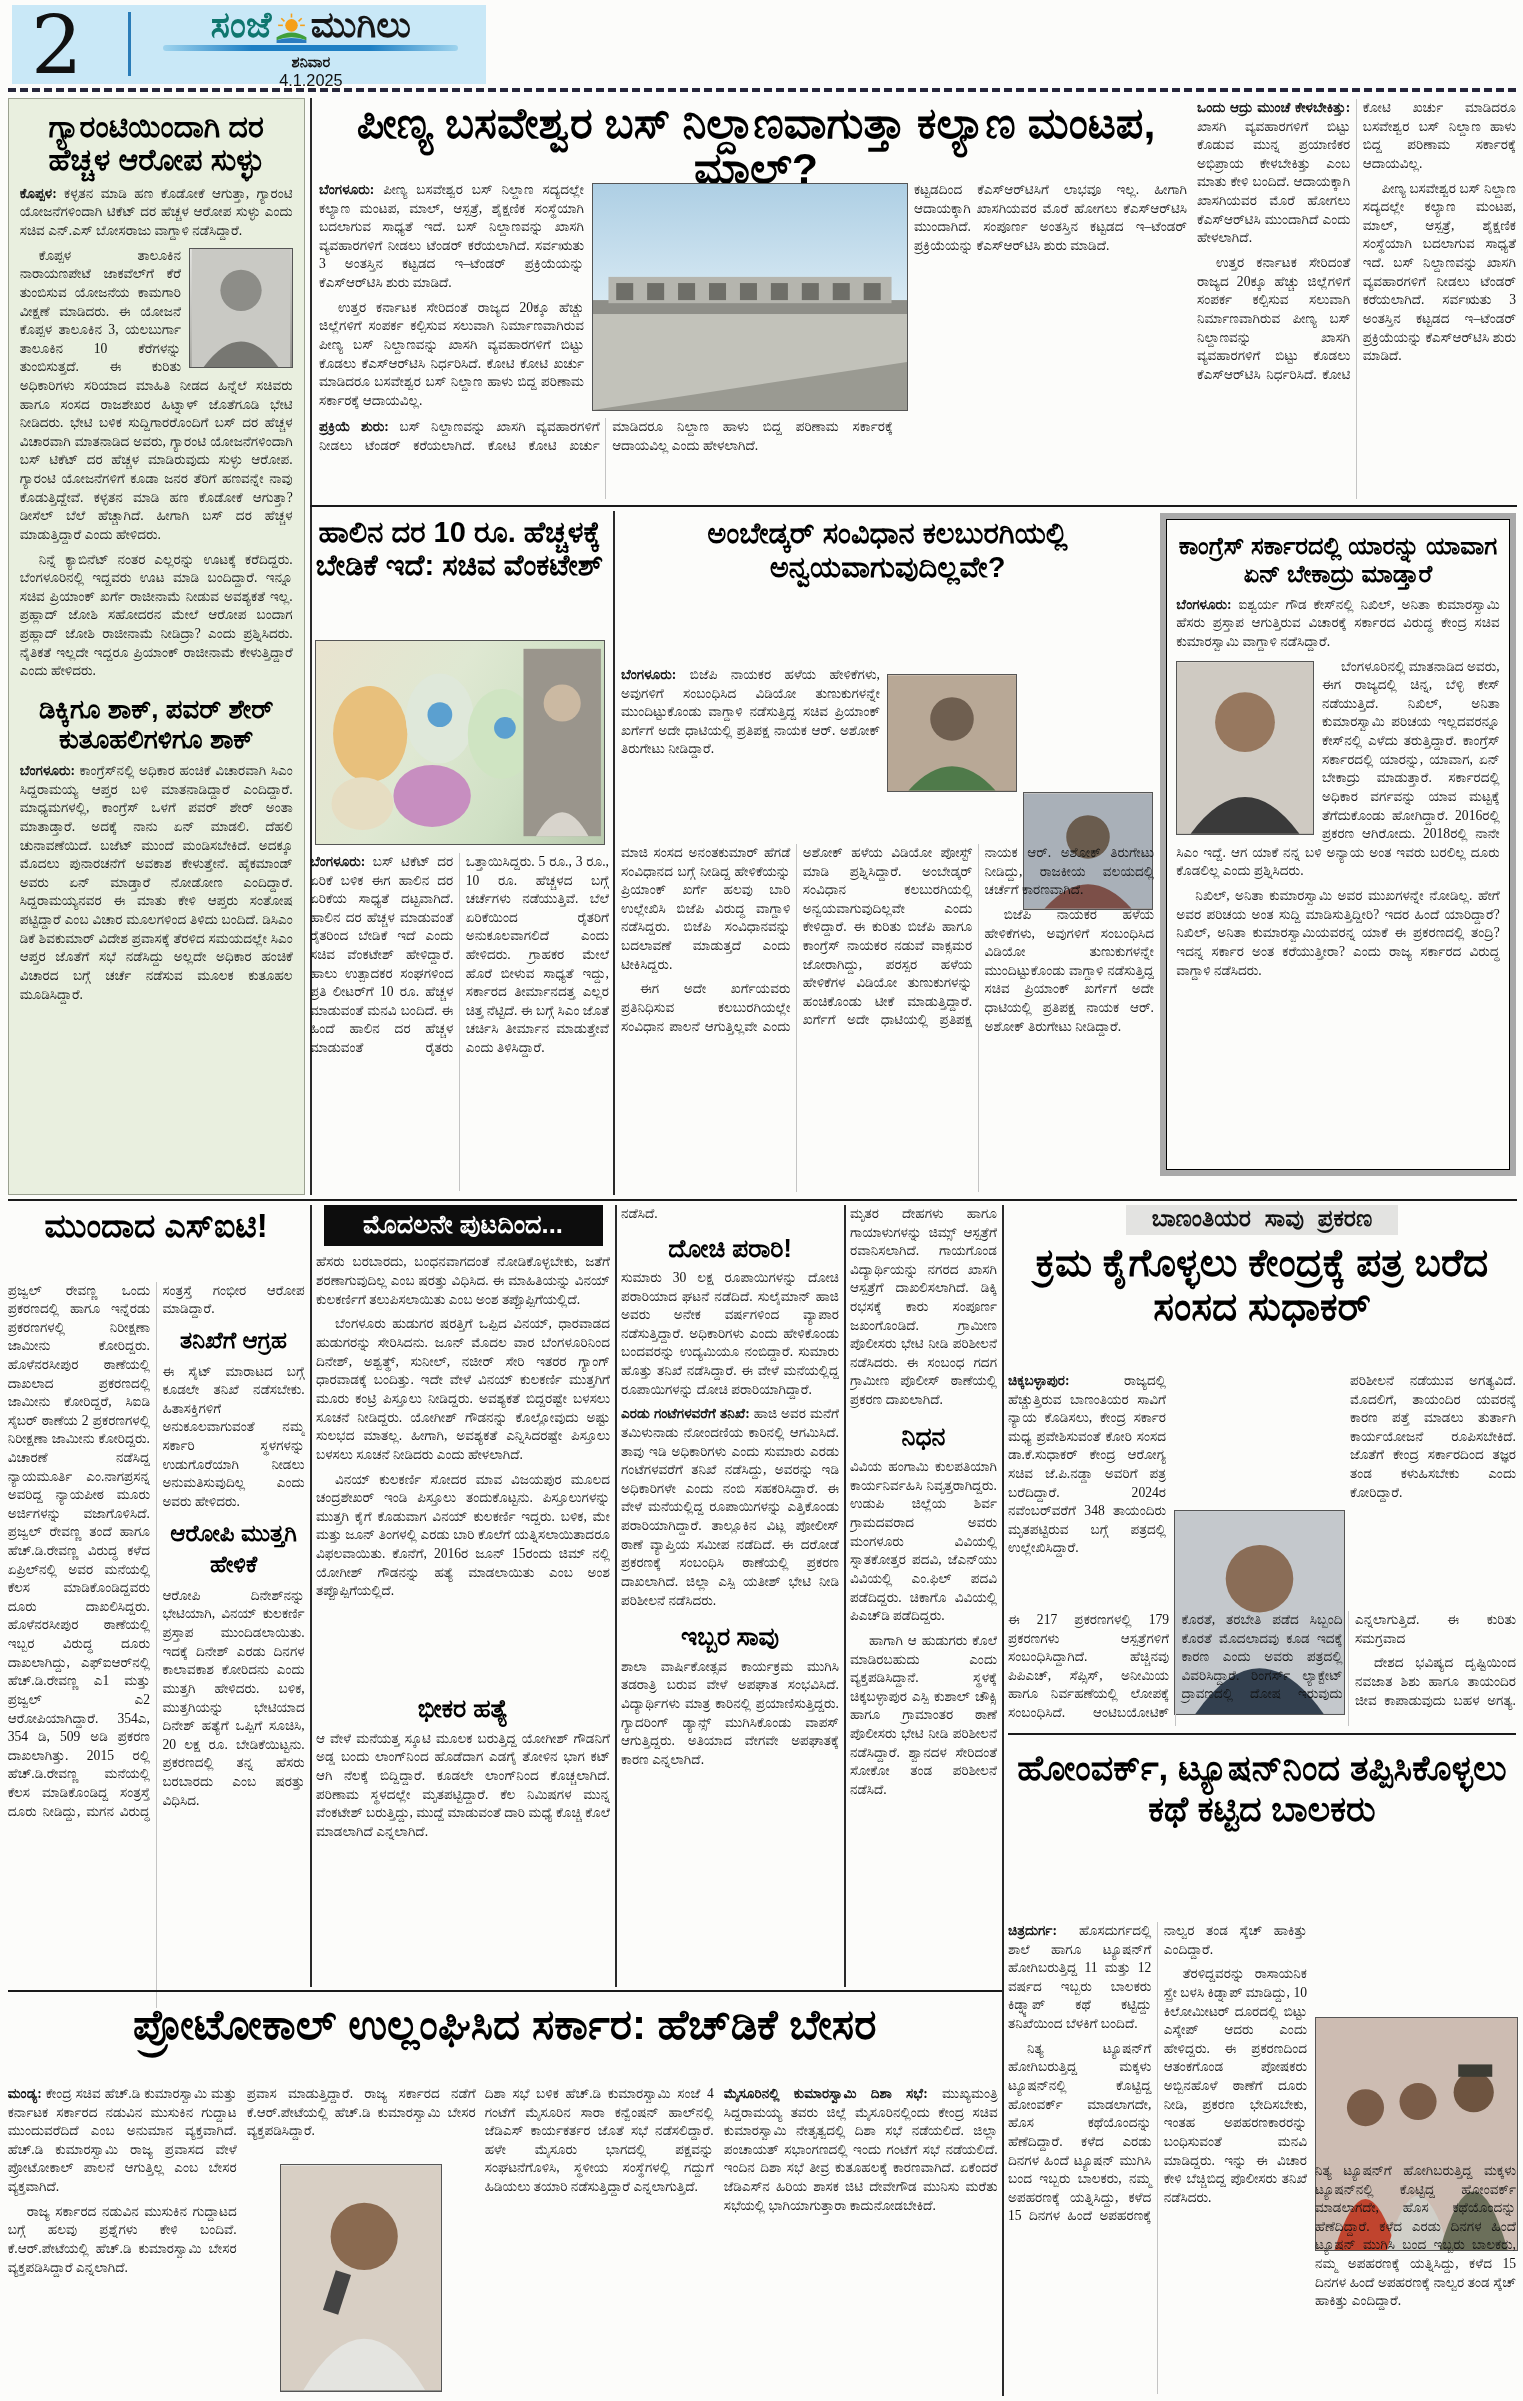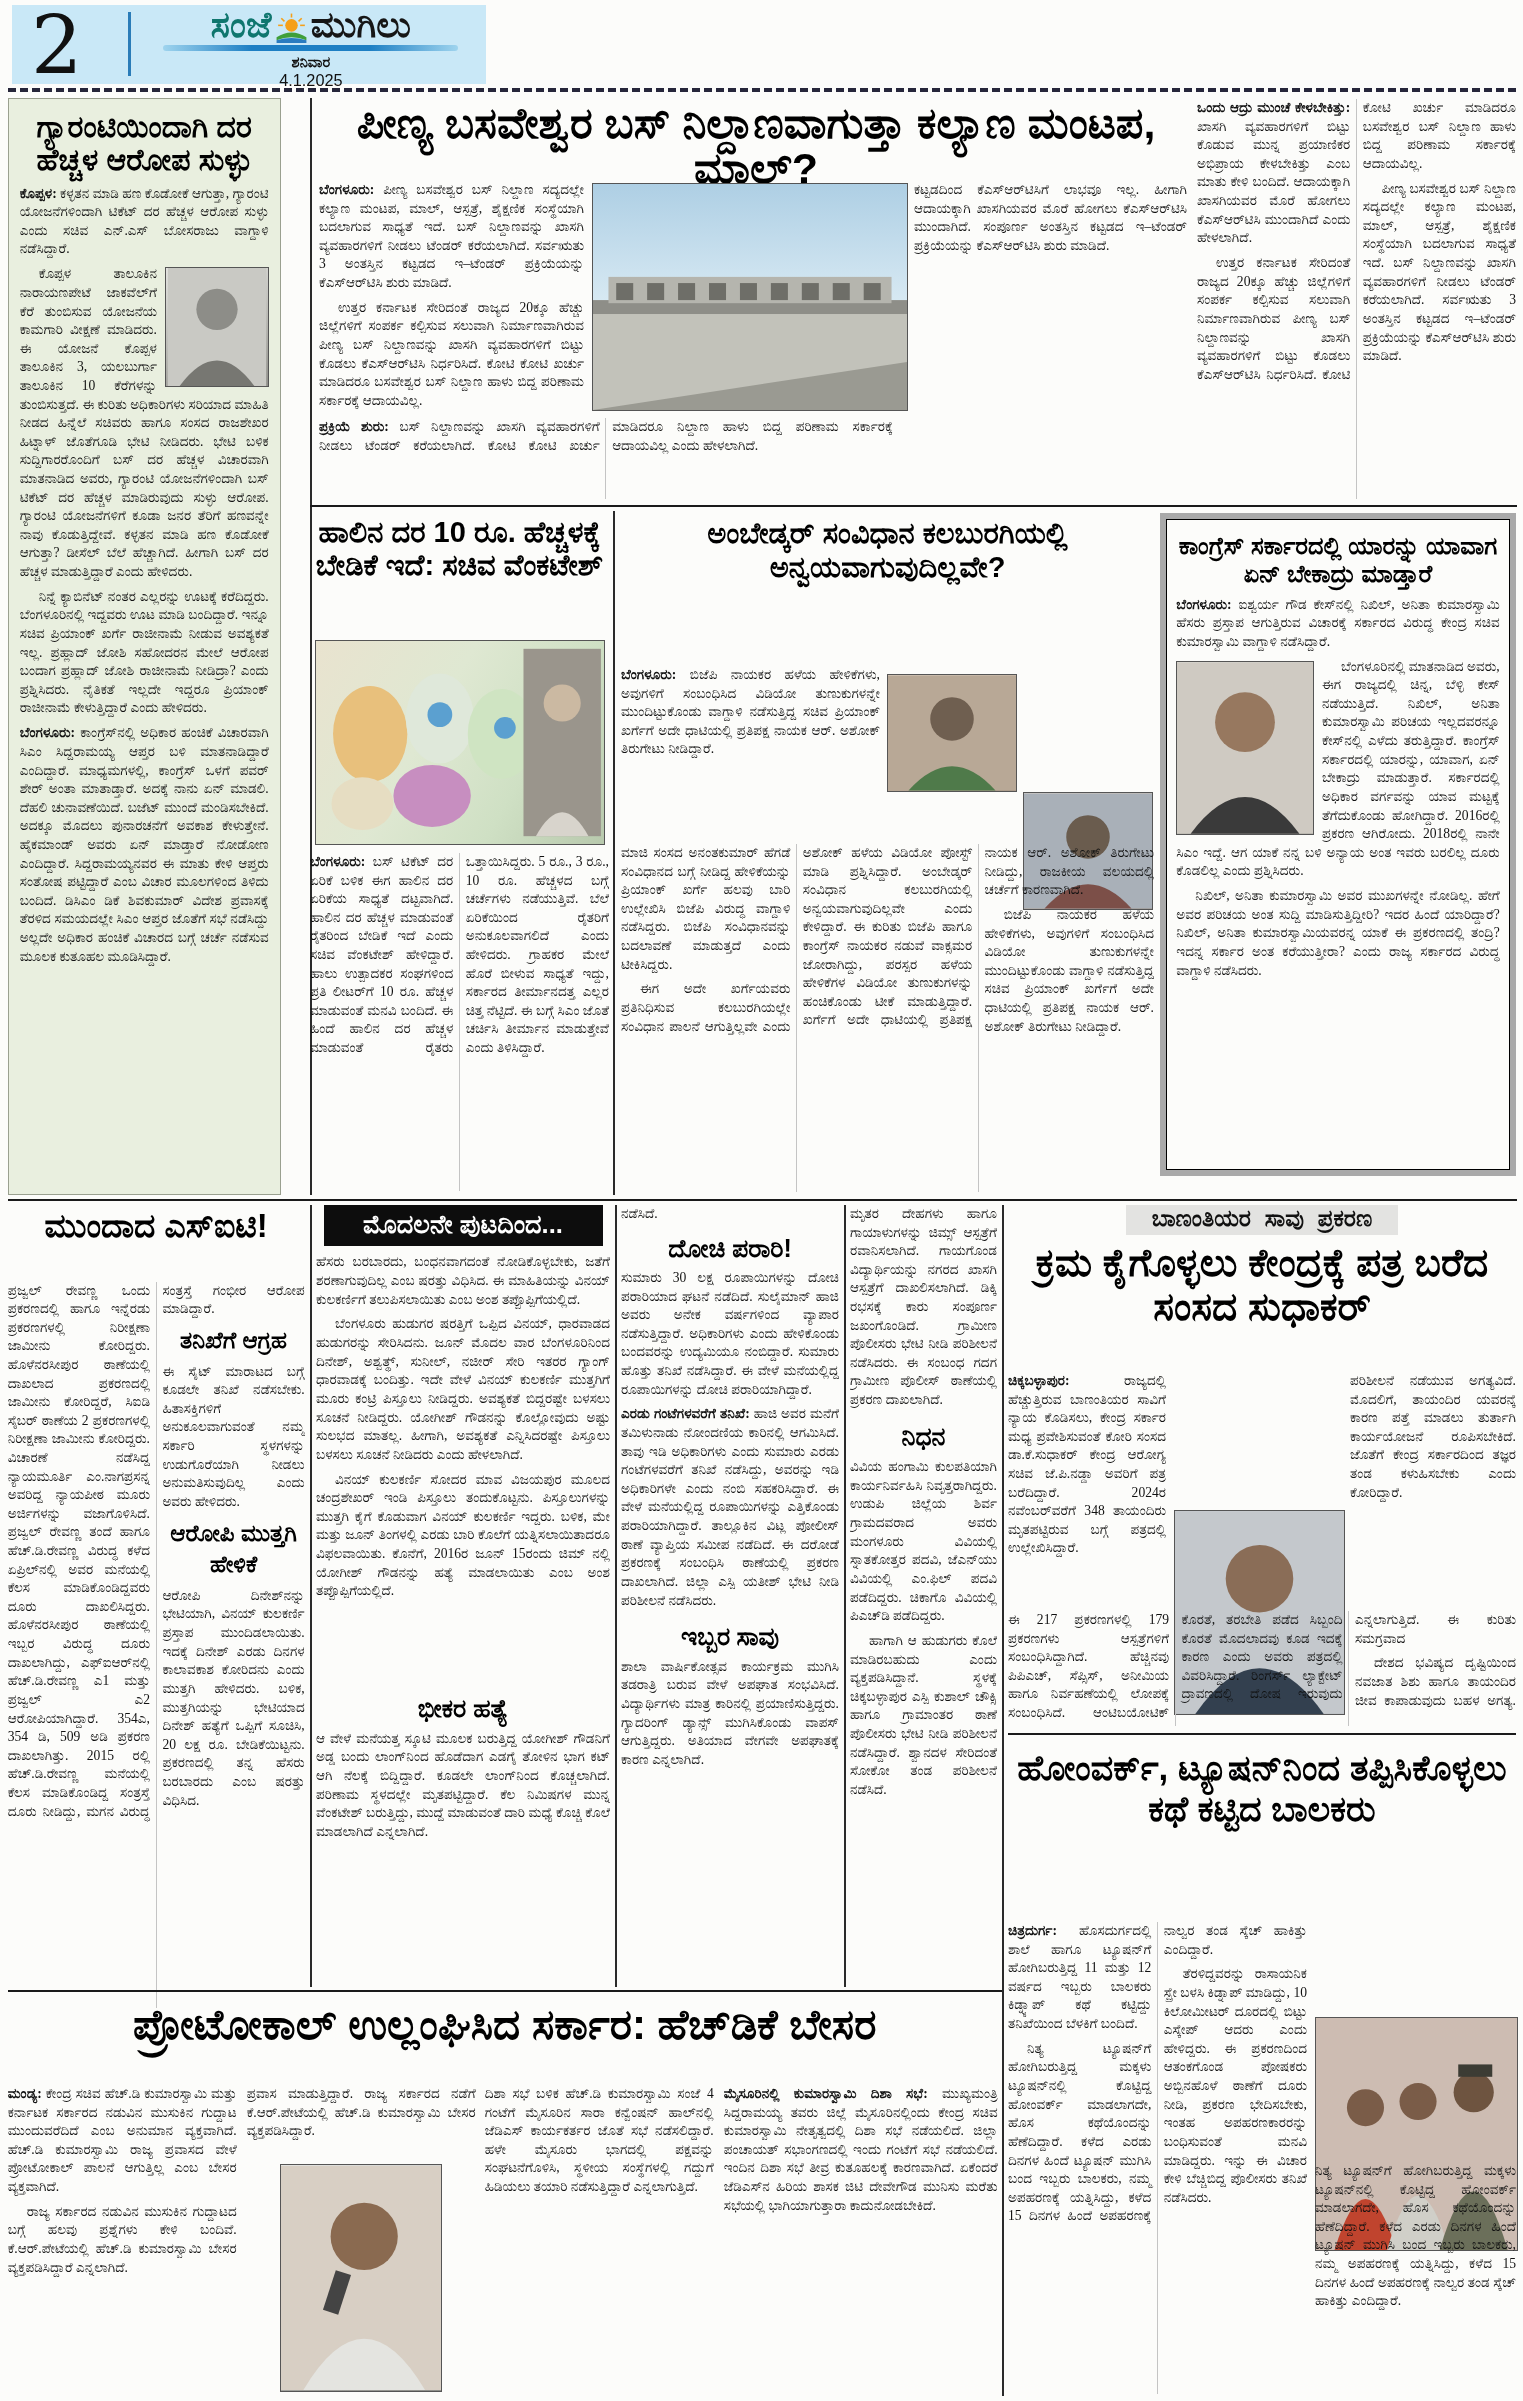--- a/index.html
+++ b/index.html
@@ -72,34 +72,35 @@
           </svg>
       </span>
       <span class="mast-title mast-black">ಮುಗಿಲು</span>
       <div class="mast-underline" style="margin:1.5px 23px 3.1px 23px;"></div>
       <div class="mast-day">ಶನಿವಾರ</div>
       <div class="mast-date">4.1.2025</div>
     </div>
   </div>
   <div class="abs dotted-rule" style="left:7.7px;top:88px;width:1508px;"></div>
 
-  <div class="abs green-box" style="left:7.7px;top:98px;width:273px;height:1097px;padding:7.7px 11px;box-sizing:border-box;">
+  <div class="abs green-box" style="left:7.7px;top:98px;width:297px;height:1097px;padding:7.7px 11px;box-sizing:border-box;">
     <div class="headline" style="font-size:30px;line-height:1.12;margin:3.1px 0 7.7px 0;">ಗ್ಯಾರಂಟಿಯಿಂದಾಗಿ ದರ ಹೆಚ್ಚಳ ಆರೋಪ ಸುಳ್ಳು</div>
     <div class="body-text">
       <p class="nofirst"><span class="dateline">ಕೊಪ್ಪಳ:</span> <span>ಕಳ್ಳತನ ಮಾಡಿ ಹಣ ಕೊಡೋಕೆ ಆಗುತ್ತಾ, ಗ್ಯಾರಂಟಿ ಯೋಜನೆಗಳಿಂದಾಗಿ ಟಿಕೆಟ್ ದರ ಹೆಚ್ಚಳ ಆರೋಪ ಸುಳ್ಳು ಎಂದು ಸಚಿವ ಎನ್.ಎಸ್ ಬೋಸರಾಜು ವಾಗ್ದಾಳಿ ನಡೆಸಿದ್ದಾರೆ.</span></p>
       <div class="photo gray-grad" style="float:right;width:102px;height:118px;margin:1.5px 0 6.2px 7.7px;">
         <svg viewBox="0 0 100 120">
             <rect width="100" height="120" fill="#c9c9c4"></rect>
             <circle cx="50" cy="42" r="21" fill="#8d8d88"></circle>
             <path d="M12 120 Q50 68 88 120 Z" fill="#777772"></path>
           </svg>
       </div>
       <p>ಕೊಪ್ಪಳ ತಾಲೂಕಿನ ನಾರಾಯಣಪೇಟೆ ಜಾಕವೆಲ್‌ಗೆ ಕೆರೆ ತುಂಬಿಸುವ ಯೋಜನೆಯ ಕಾಮಗಾರಿ ವೀಕ್ಷಣೆ ಮಾಡಿದರು. ಈ ಯೋಜನೆ ಕೊಪ್ಪಳ ತಾಲೂಕಿನ 3, ಯಲಬುರ್ಗಾ ತಾಲೂಕಿನ 10 ಕೆರೆಗಳನ್ನು ತುಂಬಿಸುತ್ತದೆ. ಈ ಕುರಿತು ಅಧಿಕಾರಿಗಳು ಸರಿಯಾದ ಮಾಹಿತಿ ನೀಡದ ಹಿನ್ನೆಲೆ ಸಚಿವರು ಹಾಗೂ ಸಂಸದ ರಾಜಶೇಖರ ಹಿಟ್ನಾಳ್ ಜೊತೆಗೂಡಿ ಭೇಟಿ ನೀಡಿದರು. ಭೇಟಿ ಬಳಿಕ ಸುದ್ದಿಗಾರರೊಂದಿಗೆ ಬಸ್ ದರ ಹೆಚ್ಚಳ ವಿಚಾರವಾಗಿ ಮಾತನಾಡಿದ ಅವರು, ಗ್ಯಾರಂಟಿ ಯೋಜನೆಗಳಿಂದಾಗಿ ಬಸ್ ಟಿಕೆಟ್ ದರ ಹೆಚ್ಚಳ ಮಾಡಿರುವುದು ಸುಳ್ಳು ಆರೋಪ. ಗ್ಯಾರಂಟಿ ಯೋಜನೆಗಳಿಗೆ ಕೂಡಾ ಜನರ ತೆರಿಗೆ ಹಣವನ್ನೇ ನಾವು ಕೊಡುತ್ತಿದ್ದೇವೆ. ಕಳ್ಳತನ ಮಾಡಿ ಹಣ ಕೊಡೋಕೆ ಆಗುತ್ತಾ? ಡೀಸೆಲ್ ಬೆಲೆ ಹೆಚ್ಚಾಗಿದೆ. ಹೀಗಾಗಿ ಬಸ್ ದರ ಹೆಚ್ಚಳ ಮಾಡುತ್ತಿದ್ದಾರೆ ಎಂದು ಹೇಳಿದರು.</p>
       <p>ನಿನ್ನೆ ಕ್ಯಾಬಿನೆಟ್ ನಂತರ ಎಲ್ಲರನ್ನು ಊಟಕ್ಕೆ ಕರೆದಿದ್ದರು. ಬೆಂಗಳೂರಿನಲ್ಲಿ ಇದ್ದವರು ಊಟ ಮಾಡಿ ಬಂದಿದ್ದಾರೆ. ಇನ್ನೂ ಸಚಿವ ಪ್ರಿಯಾಂಕ್ ಖರ್ಗೆ ರಾಜೀನಾಮೆ ನೀಡುವ ಅವಶ್ಯಕತೆ ಇಲ್ಲ. ಪ್ರಹ್ಲಾದ್ ಜೋಶಿ ಸಹೋದರನ ಮೇಲೆ ಆರೋಪ ಬಂದಾಗ ಪ್ರಹ್ಲಾದ್ ಜೋಶಿ ರಾಜೀನಾಮೆ ನೀಡಿದ್ರಾ? ಎಂದು ಪ್ರಶ್ನಿಸಿದರು. ನೈತಿಕತೆ ಇಲ್ಲದೇ ಇದ್ದರೂ ಪ್ರಿಯಾಂಕ್ ರಾಜೀನಾಮೆ ಕೇಳುತ್ತಿದ್ದಾರೆ ಎಂದು ಹೇಳಿದರು.</p>
     </div>
+    <div class="subhead" style="font-size:26px;line-height:1.15;margin:7.7px 0;">ಡಿಕ್ಕಿಗೂ ಶಾಕ್, ಪವರ್ ಶೇರ್ ಕುತೂಹಲಿಗಳಿಗೂ ಶಾಕ್</div>
     <div class="body-text">
       <p class="nofirst"><span class="dateline">ಬೆಂಗಳೂರು:</span> <span>ಕಾಂಗ್ರೆಸ್‌ನಲ್ಲಿ ಅಧಿಕಾರ ಹಂಚಿಕೆ ವಿಚಾರವಾಗಿ ಸಿಎಂ ಸಿದ್ದರಾಮಯ್ಯ ಆಪ್ತರ ಬಳಿ ಮಾತನಾಡಿದ್ದಾರೆ ಎಂದಿದ್ದಾರೆ. ಮಾಧ್ಯಮಗಳಲ್ಲಿ, ಕಾಂಗ್ರೆಸ್ ಒಳಗೆ ಪವರ್ ಶೇರ್ ಅಂತಾ ಮಾತಾಡ್ತಾರೆ. ಅದಕ್ಕೆ ನಾನು ಏನ್ ಮಾಡಲಿ. ದೆಹಲಿ ಚುನಾವಣೆಯಿದೆ. ಬಜೆಟ್ ಮುಂದೆ ಮಂಡಿಸಬೇಕಿದೆ. ಅದಕ್ಕೂ ಮೊದಲು ಪುನಾರಚನೆಗೆ ಅವಕಾಶ ಕೇಳುತ್ತೇನೆ. ಹೈಕಮಾಂಡ್ ಅವರು ಏನ್ ಮಾಡ್ತಾರೆ ನೋಡೋಣ ಎಂದಿದ್ದಾರೆ. ಸಿದ್ದರಾಮಯ್ಯನವರ ಈ ಮಾತು ಕೇಳಿ ಆಪ್ತರು ಸಂತೋಷ ಪಟ್ಟಿದ್ದಾರೆ ಎಂಬ ವಿಚಾರ ಮೂಲಗಳಿಂದ ತಿಳಿದು ಬಂದಿದೆ. ಡಿಸಿಎಂ ಡಿಕೆ ಶಿವಕುಮಾರ್ ವಿದೇಶ ಪ್ರವಾಸಕ್ಕೆ ತೆರಳಿದ ಸಮಯದಲ್ಲೇ ಸಿಎಂ ಆಪ್ತರ ಜೊತೆಗೆ ಸಭೆ ನಡೆಸಿದ್ದು ಅಲ್ಲದೇ ಅಧಿಕಾರ ಹಂಚಿಕೆ ವಿಚಾರದ ಬಗ್ಗೆ ಚರ್ಚೆ ನಡೆಸುವ ಮೂಲಕ ಕುತೂಹಲ ಮೂಡಿಸಿದ್ದಾರೆ.</span></p>
     </div>
   </div>
 
   <div class="abs vrule" style="left:310px;top:98px;height:1097px;"></div>
 
   <div class="abs" style="left:0;top:0;width:0;height:0;">
     <div class="abs headline" style="left:319px;top:101px;width:874px;font-size:43px;line-height:1.05;">ಪೀಣ್ಯ ಬಸವೇಶ್ವರ ಬಸ್ ನಿಲ್ದಾಣವಾಗುತ್ತಾ ಕಲ್ಯಾಣ ಮಂಟಪ, ಮಾಲ್?</div>
     <div class="abs photo sky-grad" style="left:592px;top:183px;width:314px;height:226px;">

